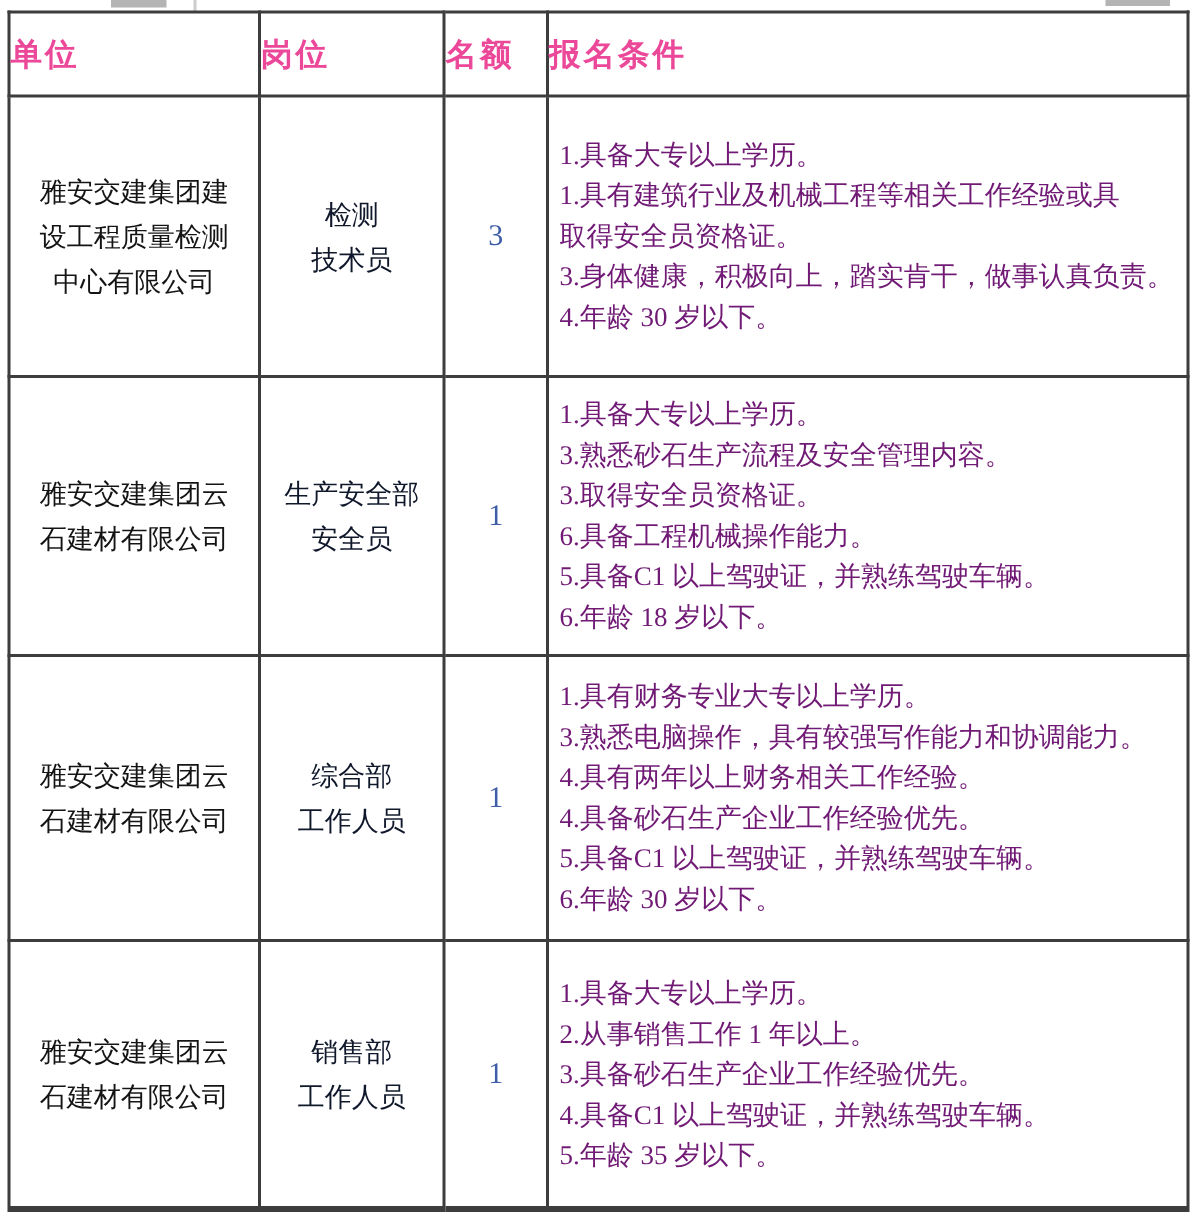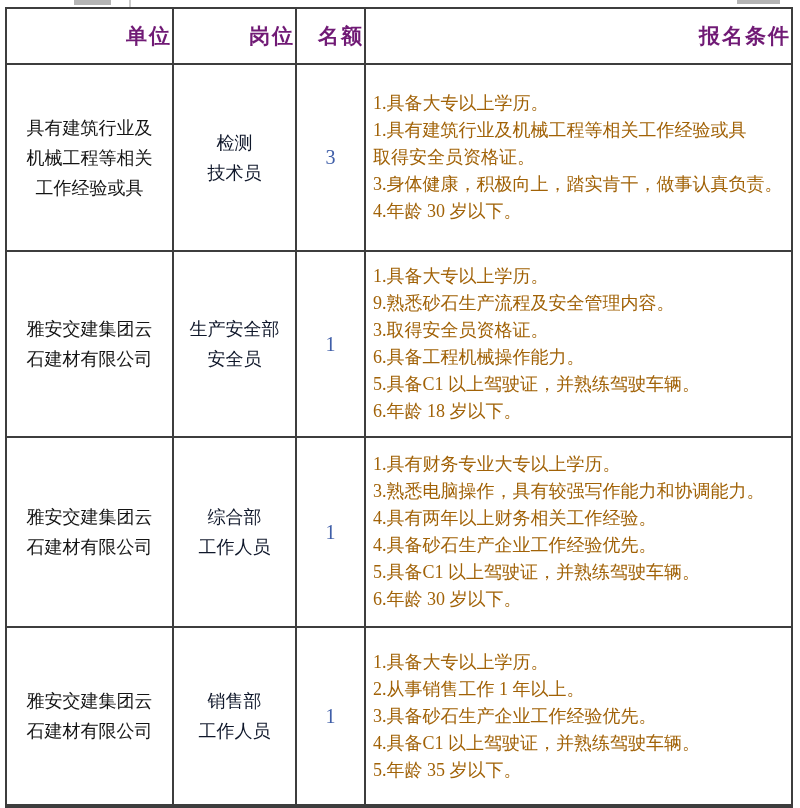--- a/index.html
+++ b/index.html
@@ -34,22 +34,22 @@
     vertical-align: middle;
     background: #ffffff;
   }
   .recruit tr:last-child td { border-bottom-width: 4px; }
 
   th.hdr {
     height: 54px;
     font-size: 21px;
     font-weight: 600;
     letter-spacing: 2px;
-    color: #701a75;
-    text-align: right;
+    color: #ec4899;
+    text-align: left;
   }
 
   td.unit-col {
     height: 100%;
     text-align: center;
     font-size: 18px;
     line-height: 30px;
     padding: 0 17px;
     color: #141414;
   }
@@ -69,21 +69,21 @@
   }
   .cond-wrap {
     display: flex;
     flex-direction: column;
     justify-content: center;
   }
   .cond-line {
     font-size: 18px;
     line-height: 27px;
     white-space: nowrap;
-    color: #a16207;
+    color: #701a75;
     text-align: left;
   }
 
   .r1 td { height: 185px; }
   .r2 td { height: 184px; }
   .r3 td { height: 188px; font-family: Liberation Serif, serif; }
   .r4 td { height: 176px; }
 </style>
 </head>
 <body>
@@ -102,21 +102,21 @@
 
   <tbody>
       <tr>
     <th class="hdr">单位</th>
     <th class="hdr">岗位</th>
     <th class="hdr">名额</th>
     <th class="hdr">报名条件</th>
   </tr>
 
   <tr class="r1">
-    <td class="unit-col">具有建筑行业及机械工程等相关工作经验或具</td>
+    <td class="unit-col">雅安交建集团建设工程质量检测中心有限公司</td>
     <td class="pos-col">
       <div>检测</div>
       <div>技术员</div>
     </td>
     <td class="quota-col quota-val" style="color: rgb(63, 94, 168);">3</td>
     <td class="cond-col">
       <div class="cond-wrap">
         <div class="cond-line">1.具备大专以上学历。</div>
         <div class="cond-line">1.具有建筑行业及机械工程等相关工作经验或具</div>
         <div class="cond-line">取得安全员资格证。</div>
@@ -129,21 +129,21 @@
   <tr class="r2">
     <td class="unit-col">雅安交建集团云石建材有限公司</td>
     <td class="pos-col">
       <div>生产安全部</div>
       <div>安全员</div>
     </td>
     <td class="quota-col quota-val" style="color: rgb(63, 94, 168);">1</td>
     <td class="cond-col">
       <div class="cond-wrap">
         <div class="cond-line">1.具备大专以上学历。</div>
-        <div class="cond-line">9.熟悉砂石生产流程及安全管理内容。</div>
+        <div class="cond-line">3.熟悉砂石生产流程及安全管理内容。</div>
         <div class="cond-line">3.取得安全员资格证。</div>
         <div class="cond-line">6.具备工程机械操作能力。</div>
         <div class="cond-line">5.具备C1 以上驾驶证，并熟练驾驶车辆。</div>
         <div class="cond-line">6.年龄 18 岁以下。</div>
       </div>
     </td>
   </tr>
 
   <tr class="r3">
     <td class="unit-col">雅安交建集团云石建材有限公司</td>

